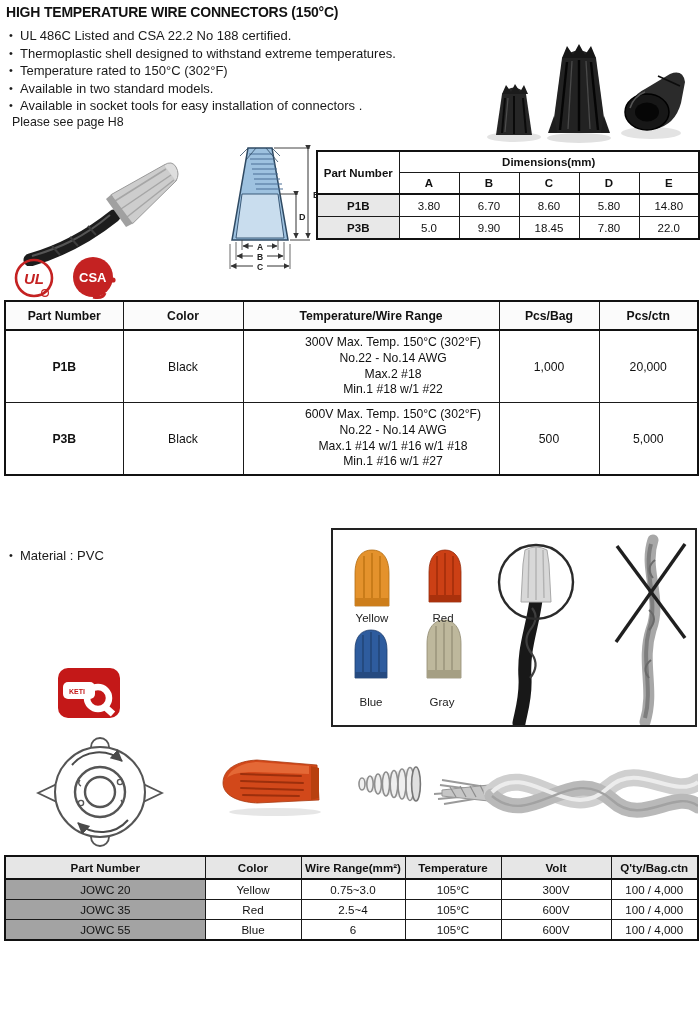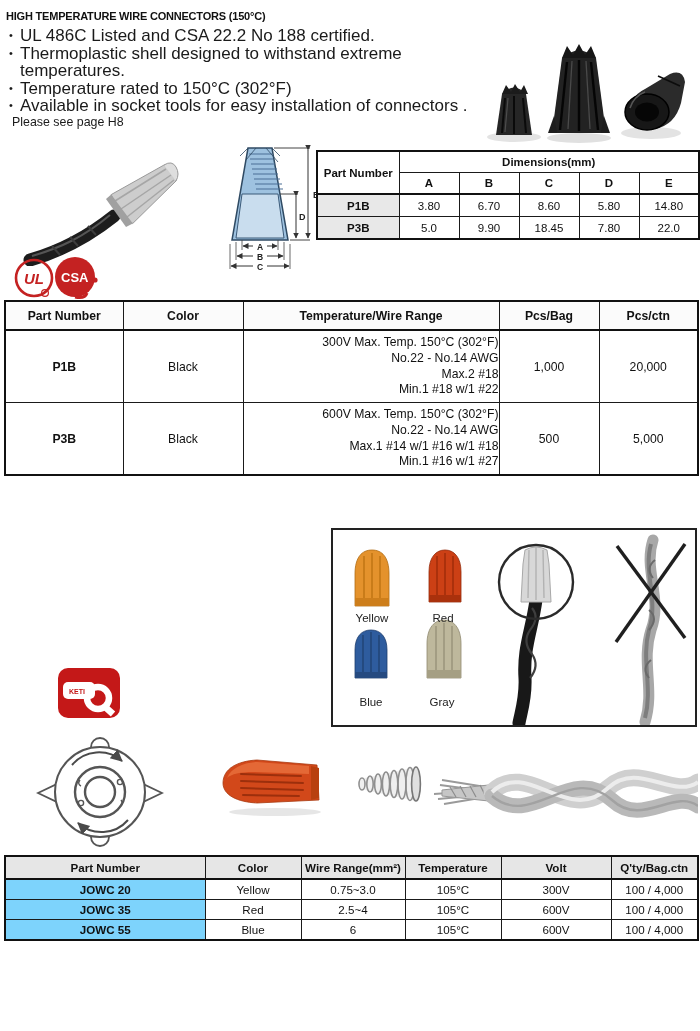--- a/index.html
+++ b/index.html
@@ -1,61 +1,62 @@
 <!DOCTYPE html>
 <html><head>
 <meta charset="utf-8">
 <style>
   html,body{margin:0;padding:0;background:#fff;}
   .page{position:relative;width:700px;height:1031px;background:#ffffff;
         font-family:"Liberation Sans",sans-serif;color:#111;overflow:hidden;}
   .abs{position:absolute;}
-  .sec-title{font-size:11px;font-weight:bold;letter-spacing:-0.2px;white-space:nowrap;margin-top:6px;}
-  .bullets{list-style:none;margin:0;padding:0;font-size:17px;line-height:17.6px;color:#1a1a1a;}
+  .sec-title{font-size:14px;font-weight:bold;letter-spacing:-0.2px;white-space:nowrap;}
+  .bullets{list-style:none;margin:0;padding:0;font-size:13px;line-height:17.6px;color:#1a1a1a;}
   .bullets li{position:relative;padding-left:12px;}
   .bullets li::before{content:"\2022";position:absolute;left:1px;top:0;font-size:11px;}
   .note-line{font-size:12.4px;padding-left:12px;color:#1a1a1a;}
 
   table{border-collapse:collapse;table-layout:fixed;background:#fff;}
   th,td{border:1px solid #1a1a1a;text-align:center;vertical-align:middle;padding:0;overflow:hidden;}
 
   .dim-table{width:382px;font-size:11.5px;border:2px solid #111;}
   .dim-table th{font-weight:bold;}
   .dim-table .row-group th{height:20px;}
   .dim-table .row-sub th{height:20px;border-bottom:2px solid #111;}
   .dim-table td{height:21px;font-size:11.5px;}
   .dim-table .part-col{background:#e8e8e8;font-weight:bold;}
   .dim-table .hdr-part{background:#fff;border-bottom:2px solid #111;}
 
   .spec-table{width:693px;font-size:12.2px;border:2px solid #111;}
   .spec-table th{height:27px;font-weight:bold;background:#fbfbfb;border-bottom:2px solid #111;}
   .spec-table td{height:71px;}
   .spec-table .part-cell{font-weight:bold;}
-  .spec-table .temp-cell{text-align:right;padding-left:44px;}
+  .spec-table .temp-cell{text-align:center;padding-left:44px;}
   .spec-table .temp-cell div{line-height:15.6px;}
 
   .pvc-table{width:693px;font-size:11.6px;border:2px solid #111;}
   .pvc-table th{height:21px;font-weight:bold;background:#e6e6e6;border-bottom:2px solid #111;}
   .pvc-table td{height:19px;}
-  .pvc-table .part-cell{background:#7dd3fc;font-weight:bold;margin-left:24px;}
+  .pvc-table .part-cell{background:#a3a3a3;font-weight:normal;margin-left:24px;}
 
   .panel{border:2px solid #222;background:#fff;}
   .color-label{position:absolute;font-size:11.5px;color:#222;text-align:center;width:60px;}
   svg{display:block;}
 </style>
 </head>
 <body>
 
 <div class="page">
 
   <div class="abs sec-title" style="left:6px;top:4px;">HIGH TEMPERATURE WIRE CONNECTORS (150°C)</div>
   <ul class="abs bullets" style="left:8px;top:27px;width:460px;">
     <li>UL 486C Listed and CSA 22.2 No 188 certified.</li>
     <li>Thermoplastic shell designed to withstand extreme temperatures.</li>
     <li>Temperature rated to 150°C (302°F)</li>
+    <li>Available in two standard models.</li>
     <li>Available in socket tools for easy installation of connectors .</li>
   </ul>
   <div class="abs note-line" style="left:0;top:115px;">Please see page H8</div>
 
   <div class="abs" style="left:444px;top:28px;">
     <svg width="252" height="118" viewBox="0 0 252 118">
       <ellipse cx="70" cy="109" rx="27" ry="5" fill="#e3e3e3"></ellipse>
       <ellipse cx="135" cy="110" rx="32" ry="5" fill="#e0e0e0"></ellipse>
       <ellipse cx="207" cy="105" rx="30" ry="6" fill="#e3e3e3"></ellipse>
       <path d="M52,107 L58,66 Q70,53 82,66 L88,107 Z" fill="#262626"></path>
@@ -167,21 +168,21 @@
   </tbody>
     </table>
 
   <div class="abs" style="left:12px;top:257px;">
     <svg width="46" height="44" viewBox="0 0 46 44">
       <circle cx="22" cy="21" r="18" fill="none" stroke="#c42222" stroke-width="2.6"></circle>
       <text x="12" y="27" font-size="15" font-weight="bold" font-style="italic" fill="#c42222">UL</text>
       <circle cx="33" cy="36" r="3.4" fill="none" stroke="#c42222" stroke-width="1.2"></circle>
     </svg>
   </div>
-  <div class="abs" style="left:51px;top:254px;">
+  <div class="abs" style="left:69px;top:254px;">
     <svg width="50" height="48" viewBox="0 0 50 48">
       <circle cx="24" cy="23" r="20" fill="#c42222"></circle>
       <path d="M24,43 q10,2 12,-4" stroke="#c42222" stroke-width="3" fill="none"></path>
       <text x="10" y="28" font-size="13" font-weight="bold" fill="#ffffff">CSA</text>
       <circle cx="44" cy="26" r="2.6" fill="#c42222"></circle>
     </svg>
   </div>
 
   <table class="abs spec-table" style="left:4px;top:300px;">
     <colgroup>
@@ -219,20 +220,23 @@
         <div>No.22 - No.14 AWG</div>
         <div>Max.1 #14 w/1 #16 w/1 #18</div>
         <div>Min.1 #16 w/1 #27</div>
       </td>
       <td>500</td>
       <td>5,000</td>
     </tr>
   </tbody>
     </table>
 
+  <ul class="abs bullets" style="left:8px;top:547px;width:300px;">
+    <li>Material : PVC</li>
+  </ul>
 
   <div class="abs panel" style="left:331px;top:528px;width:362px;height:195px;">
     <svg width="362" height="195" viewBox="0 0 362 195" style="position:absolute;left:0;top:0;">
 
       <g transform="translate(18,18)">
         <path d="M4,58 L4,26 C4,9 11,2 21,2 C31,2 38,9 38,26 L38,58 Z" fill="#e4922c" stroke="#b06c14" stroke-width="0.8"></path>
         <path d="M13,8 L13,50 M21,5 L21,52 M29,8 L29,50" stroke="#c27716" stroke-width="1.6" fill="none"></path>
         <rect x="4" y="50" width="34" height="8" fill="#cd7e1b"></rect>
       </g>
 

